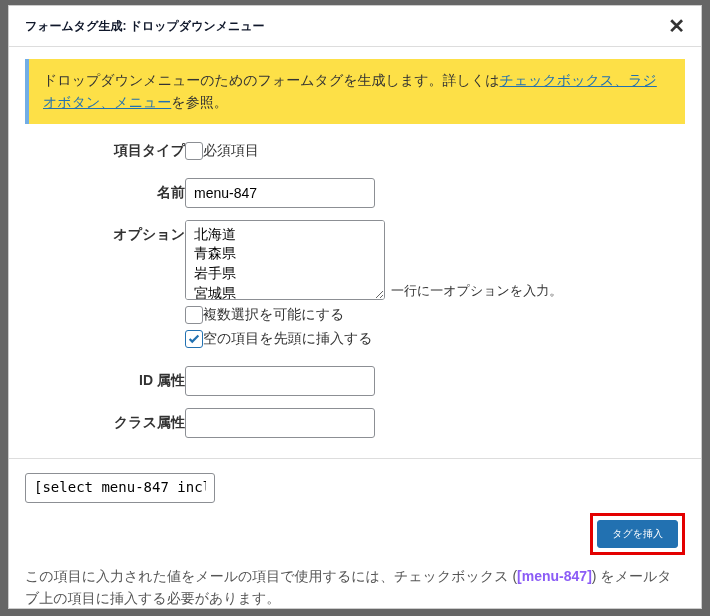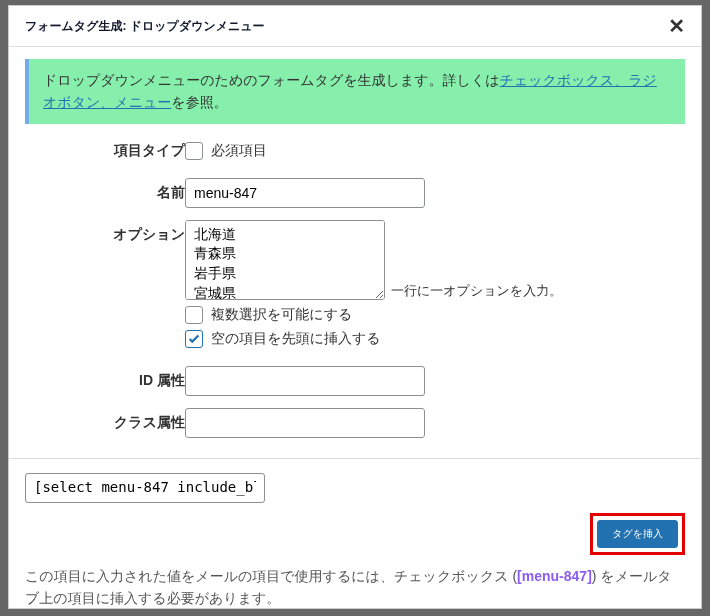--- a/index.html
+++ b/index.html
@@ -1,32 +1,32 @@
 <!DOCTYPE html>
 <html><head>
 <meta charset="utf-8">
 <style>
 * { box-sizing: border-box; margin: 0; padding: 0; }
 body { font-family: -apple-system, BlinkMacSystemFont, "Segoe UI", "Hiragino Sans", "Hiragino Kaku Gothic ProN", Meiryo, sans-serif; background: #666; padding: 0; width: 710px; height: 616px; overflow: hidden; font-size: 14px; color: #333; }
 .modal { background: #fff; margin: 5px 8px; border: 1px solid #ccc; position: relative; height: 604px; }
 .header { padding: 10px 16px; border-bottom: 1px solid #ddd; display: flex; justify-content: space-between; align-items: center; }
 .header h1 { font-size: 12px; font-weight: bold; color: #0f172a; }
 .close { font-size: 20px; font-weight: bold; cursor: pointer; color: #333; line-height: 1; }
-.notice { margin: 12px 16px; background: #86efac; border-left: 4px solid #72aee6; padding: 10px 14px; font-size: 14px; line-height: 1.6; }
+.notice { margin: 12px 16px; background: #fde047; border-left: 4px solid #72aee6; padding: 10px 14px; font-size: 14px; line-height: 1.6; }
 .notice a { color: #2271b1; text-decoration: underline; }
 .form { padding: 0 16px; }
 .row { display: flex; align-items: flex-start; margin: 12px 0; }
 .label { width: 160px; font-weight: bold; font-size: 14px; padding-top: 6px; text-align: right; }
 .control { flex: 1; }
-.checkbox-row { display: flex; align-items: center; gap: 8px; margin: 6px 0; }
+.checkbox-row { display: flex; align-items: center; margin: 6px 0; }
 .checkbox { width: 18px; height: 18px; border: 1px solid #8c8f94; border-radius: 3px; background: #fff; display: inline-flex; align-items: center; justify-content: center; cursor: pointer; }
 .checkbox.checked { border-color: #2271b1; }
 .checkbox.checked svg { display: block; }
 .checkbox svg { display: none; width: 14px; height: 14px; }
-input[type=text] { width: 240px; padding: 4px 8px; border: 1px solid #8c8f94; border-radius: 3px; font-size: 14px; height: 30px; }
+input[type=text] { width: 190px; padding: 4px 8px; border: 1px solid #8c8f94; border-radius: 3px; font-size: 14px; height: 30px; }
 textarea { width: 200px; height: 80px; padding: 4px 8px; border: 1px solid #8c8f94; border-radius: 3px; font-size: 14px; resize: both; font-family: inherit; line-height: 1.4; overflow-y: scroll; }
 .hint { display: inline-block; margin-left: 6px; font-size: 13px; vertical-align: bottom; }
 .option-controls { margin-top: 4px; }
 .footer { border-top: 1px solid #ddd; margin-top: 20px; padding: 14px 16px 0; }
 .tag-input { width: 100%; padding: 6px 8px; border: 1px solid #8c8f94; border-radius: 3px; font-family: Consolas, Monaco, monospace; font-size: 13px; }
 .insert-wrap { text-align: right; margin-top: 10px; }
 .insert-highlight { display: inline-block; border: 3px solid #e30000; padding: 4px; }
 .insert-btn { background: #2271b1; color: #fff; border: 1px solid #2271b1; padding: 6px 14px; font-size: 10px; border-radius: 3px; cursor: pointer; }
 .help { padding: 10px 16px 16px; font-size: 14px; color: #555; line-height: 1.6; }
 .help strong { color: #8b5cf6; }

